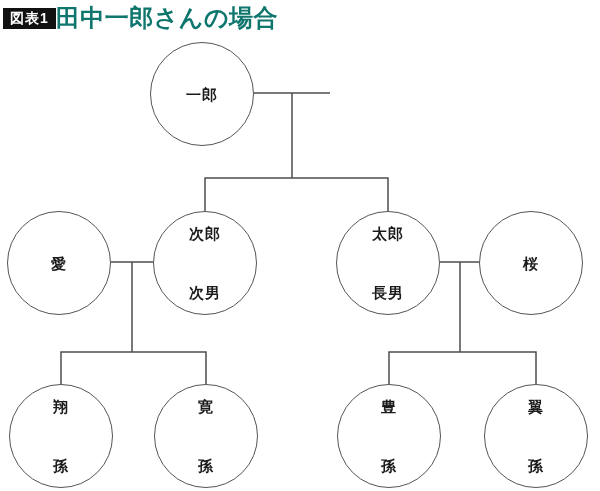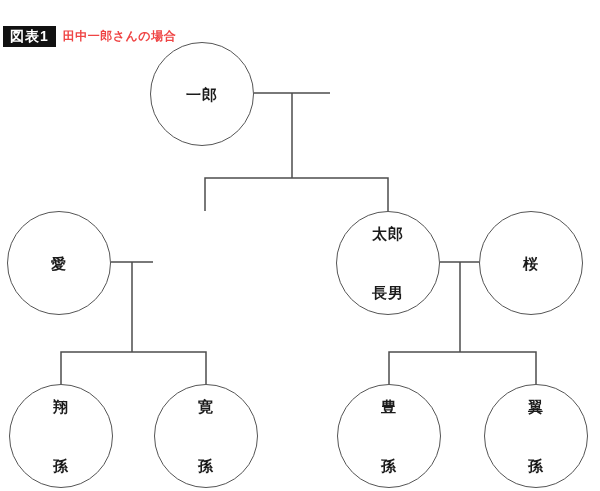--- a/index.html
+++ b/index.html
@@ -1,23 +1,23 @@
 <!DOCTYPE html>
 <html><head>
 <meta charset="utf-8">
 <style>
   html,body{margin:0;padding:0;background:#ffffff;}
   body{font-family:"Liberation Sans","DejaVu Sans",sans-serif;}
   #stage{position:relative;width:600px;height:491px;background:#ffffff;overflow:hidden;}
 
   
-  .title-row{position:absolute;left:3px;top:2px;display:flex;align-items:center;gap:7px;z-index:3;margin-top:24px;}
+  .title-row{position:absolute;left:3px;top:2px;display:flex;align-items:center;z-index:3;}
   .badge{display:inline-block;background:#111111;color:#ffffff;font-size:14px;font-weight:700;
          line-height:1;padding:3px 7px 4px;letter-spacing:1px;}
-  .fig-title{font-size:12px;font-weight:700;color:#ef4444;letter-spacing:0.5px;}
+  .fig-title{font-size:24px;font-weight:700;color:#0f766e;letter-spacing:0.5px;}
 
   
   svg.connectors{position:absolute;left:0;top:0;z-index:1;}
   svg.connectors path{stroke:#4d4d4d;stroke-width:1.5;fill:none;}
 
   
   .node{position:absolute;width:104px;height:104px;border:1.5px solid #555555;border-radius:50%;
         background:#ffffff;box-sizing:border-box;z-index:2;
         display:flex;flex-direction:column;align-items:center;justify-content:center;gap:28px;}
   .node span{display:block;font-size:15px;line-height:31px;font-weight:600;color:#1b1b1b;
@@ -49,20 +49,24 @@
   <div class="node" style="left:150px;top:42px">
     <span class="pname">一郎</span>
   </div>
 
 
   <div class="node" style="left:7px;top:211px">
     <span class="pname">愛</span>
 
   </div>
 
+  <div class="node" style="left:153px;top:211px">
+    <span class="pname">次郎</span>
+    <span class="prole">次男</span>
+  </div>
 
   <div class="node" style="left:336px;top:211px">
     <span class="pname">太郎</span>
     <span class="prole">長男</span>
   </div>
 
   <div class="node" style="left:479px;top:211px">
     <span class="pname">桜</span>
 
   </div>

